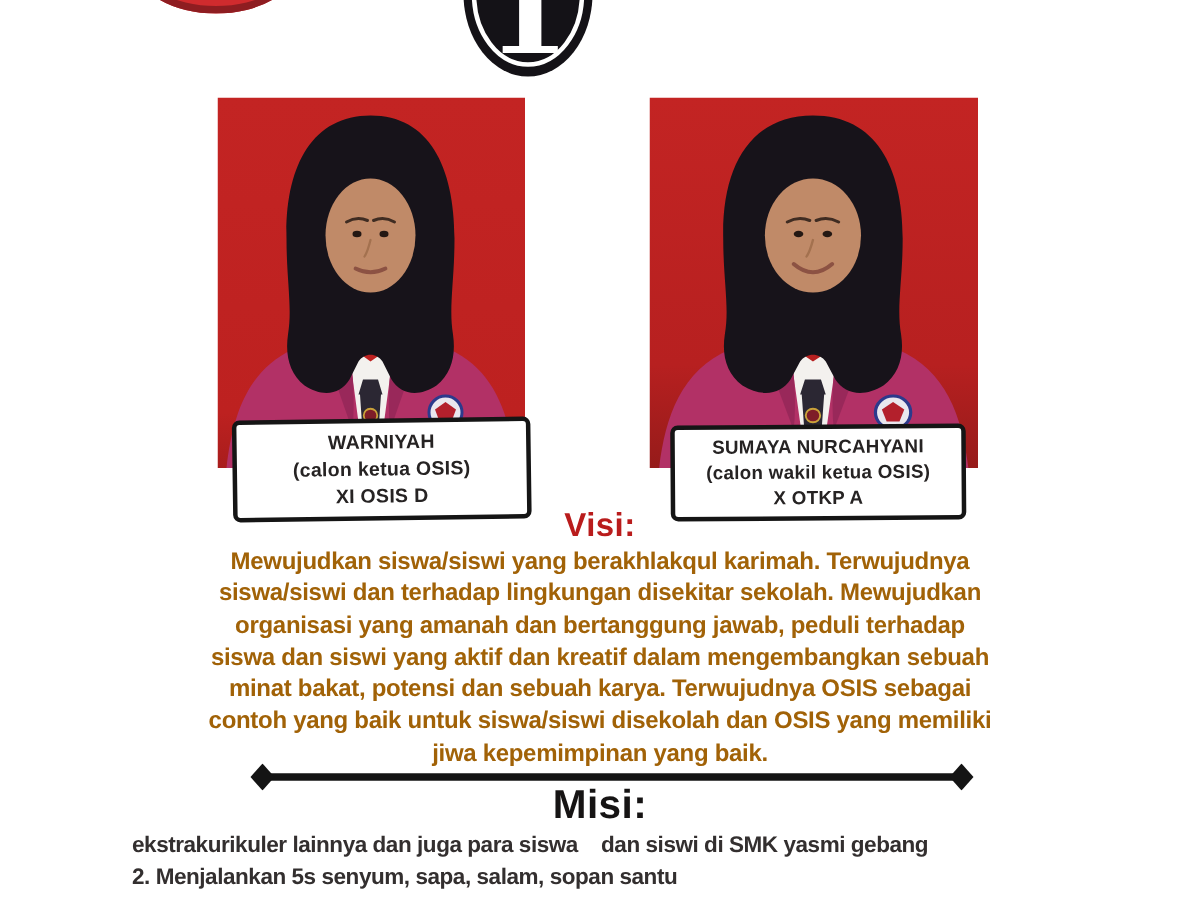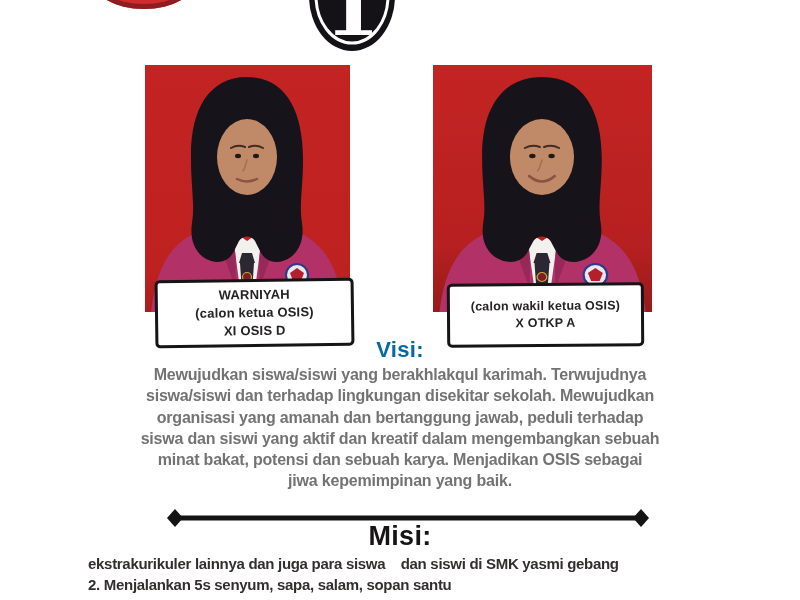--- a/index.html
+++ b/index.html
@@ -25,25 +25,25 @@
     display:flex;flex-direction:column;align-items:center;justify-content:center;
     text-align:center;color:#262323;font-weight:700;z-index:5;
   }
   .name-card.left{left:155px;top:279px;width:193px;height:62px;transform:rotate(-0.8deg);}
   .name-card.right{left:447px;top:283px;width:191px;height:58px;transform:rotate(-0.4deg);}
   .name-card .line{font-size:13px;line-height:18px;letter-spacing:.2px;}
   .name-card.right .line{font-size:12.5px;line-height:17px;}
   
   .visi-heading{
     position:absolute;left:0;top:337px;width:800px;text-align:center;
-    font-size:22px;font-weight:800;color:#0369a1;letter-spacing:.3px;
+    font-size:22px;font-weight:800;color:#b91c1c;letter-spacing:.3px;
   }
   .visi-text{
     position:absolute;left:90px;top:364px;width:620px;text-align:center;
-    font-size:16px;font-weight:700;color:#737373;letter-spacing:-0.2px;
+    font-size:16px;font-weight:700;color:#a16207;letter-spacing:-0.2px;
   }
   .visi-text .vline{line-height:21.3px;white-space:pre;}
   .divider{position:absolute;left:163px;top:509px;width:490px;height:18px;}
   .misi-heading{
     position:absolute;left:0;top:521px;width:800px;text-align:center;
     font-size:27px;font-weight:800;color:#161414;letter-spacing:.3px;
   }
   .misi-text{
     position:absolute;left:88px;top:553px;width:660px;text-align:left;
     font-size:15px;font-weight:700;color:#332f2f;letter-spacing:-0.3px;
@@ -120,31 +120,33 @@
       <circle cx="102" cy="212" r="4.5" fill="#7e1d28" stroke="#caa23a" stroke-width="1.2"></circle>
     </svg>
   </div>
 
   <div class="name-card left">
     <div class="line">WARNIYAH</div>
     <div class="line">(calon ketua OSIS)</div>
     <div class="line">XI OSIS D</div>
   </div>
   <div class="name-card right">
+    <div class="line">SUMAYA NURCAHYANI</div>
     <div class="line">(calon wakil ketua OSIS)</div>
     <div class="line">X OTKP A</div>
   </div>
 
   <div class="visi-heading">Visi:</div>
   <div class="visi-text">
     <div class="vline">Mewujudkan siswa/siswi yang berakhlakqul karimah. Terwujudnya</div>
     <div class="vline">siswa/siswi dan terhadap lingkungan disekitar sekolah. Mewujudkan</div>
     <div class="vline">organisasi yang amanah dan bertanggung jawab, peduli terhadap</div>
     <div class="vline">siswa dan siswi yang aktif dan kreatif dalam mengembangkan sebuah</div>
-    <div class="vline">minat bakat, potensi dan sebuah karya. Menjadikan OSIS sebagai</div>
+    <div class="vline">minat bakat, potensi dan sebuah karya. Terwujudnya OSIS sebagai</div>
+    <div class="vline">contoh yang baik untuk siswa/siswi disekolah dan OSIS yang memiliki</div>
     <div class="vline">jiwa kepemimpinan yang baik.</div>
   </div>
 
   <svg class="divider" viewBox="0 0 490 18">
     <line x1="10" y1="9" x2="480" y2="9" stroke="#141414" stroke-width="5"></line>
     <polygon points="12,0 20,9 12,18 4,9" fill="#141414"></polygon>
     <polygon points="478,0 486,9 478,18 470,9" fill="#141414"></polygon>
   </svg>
 
   <div class="misi-heading">Misi:</div>

